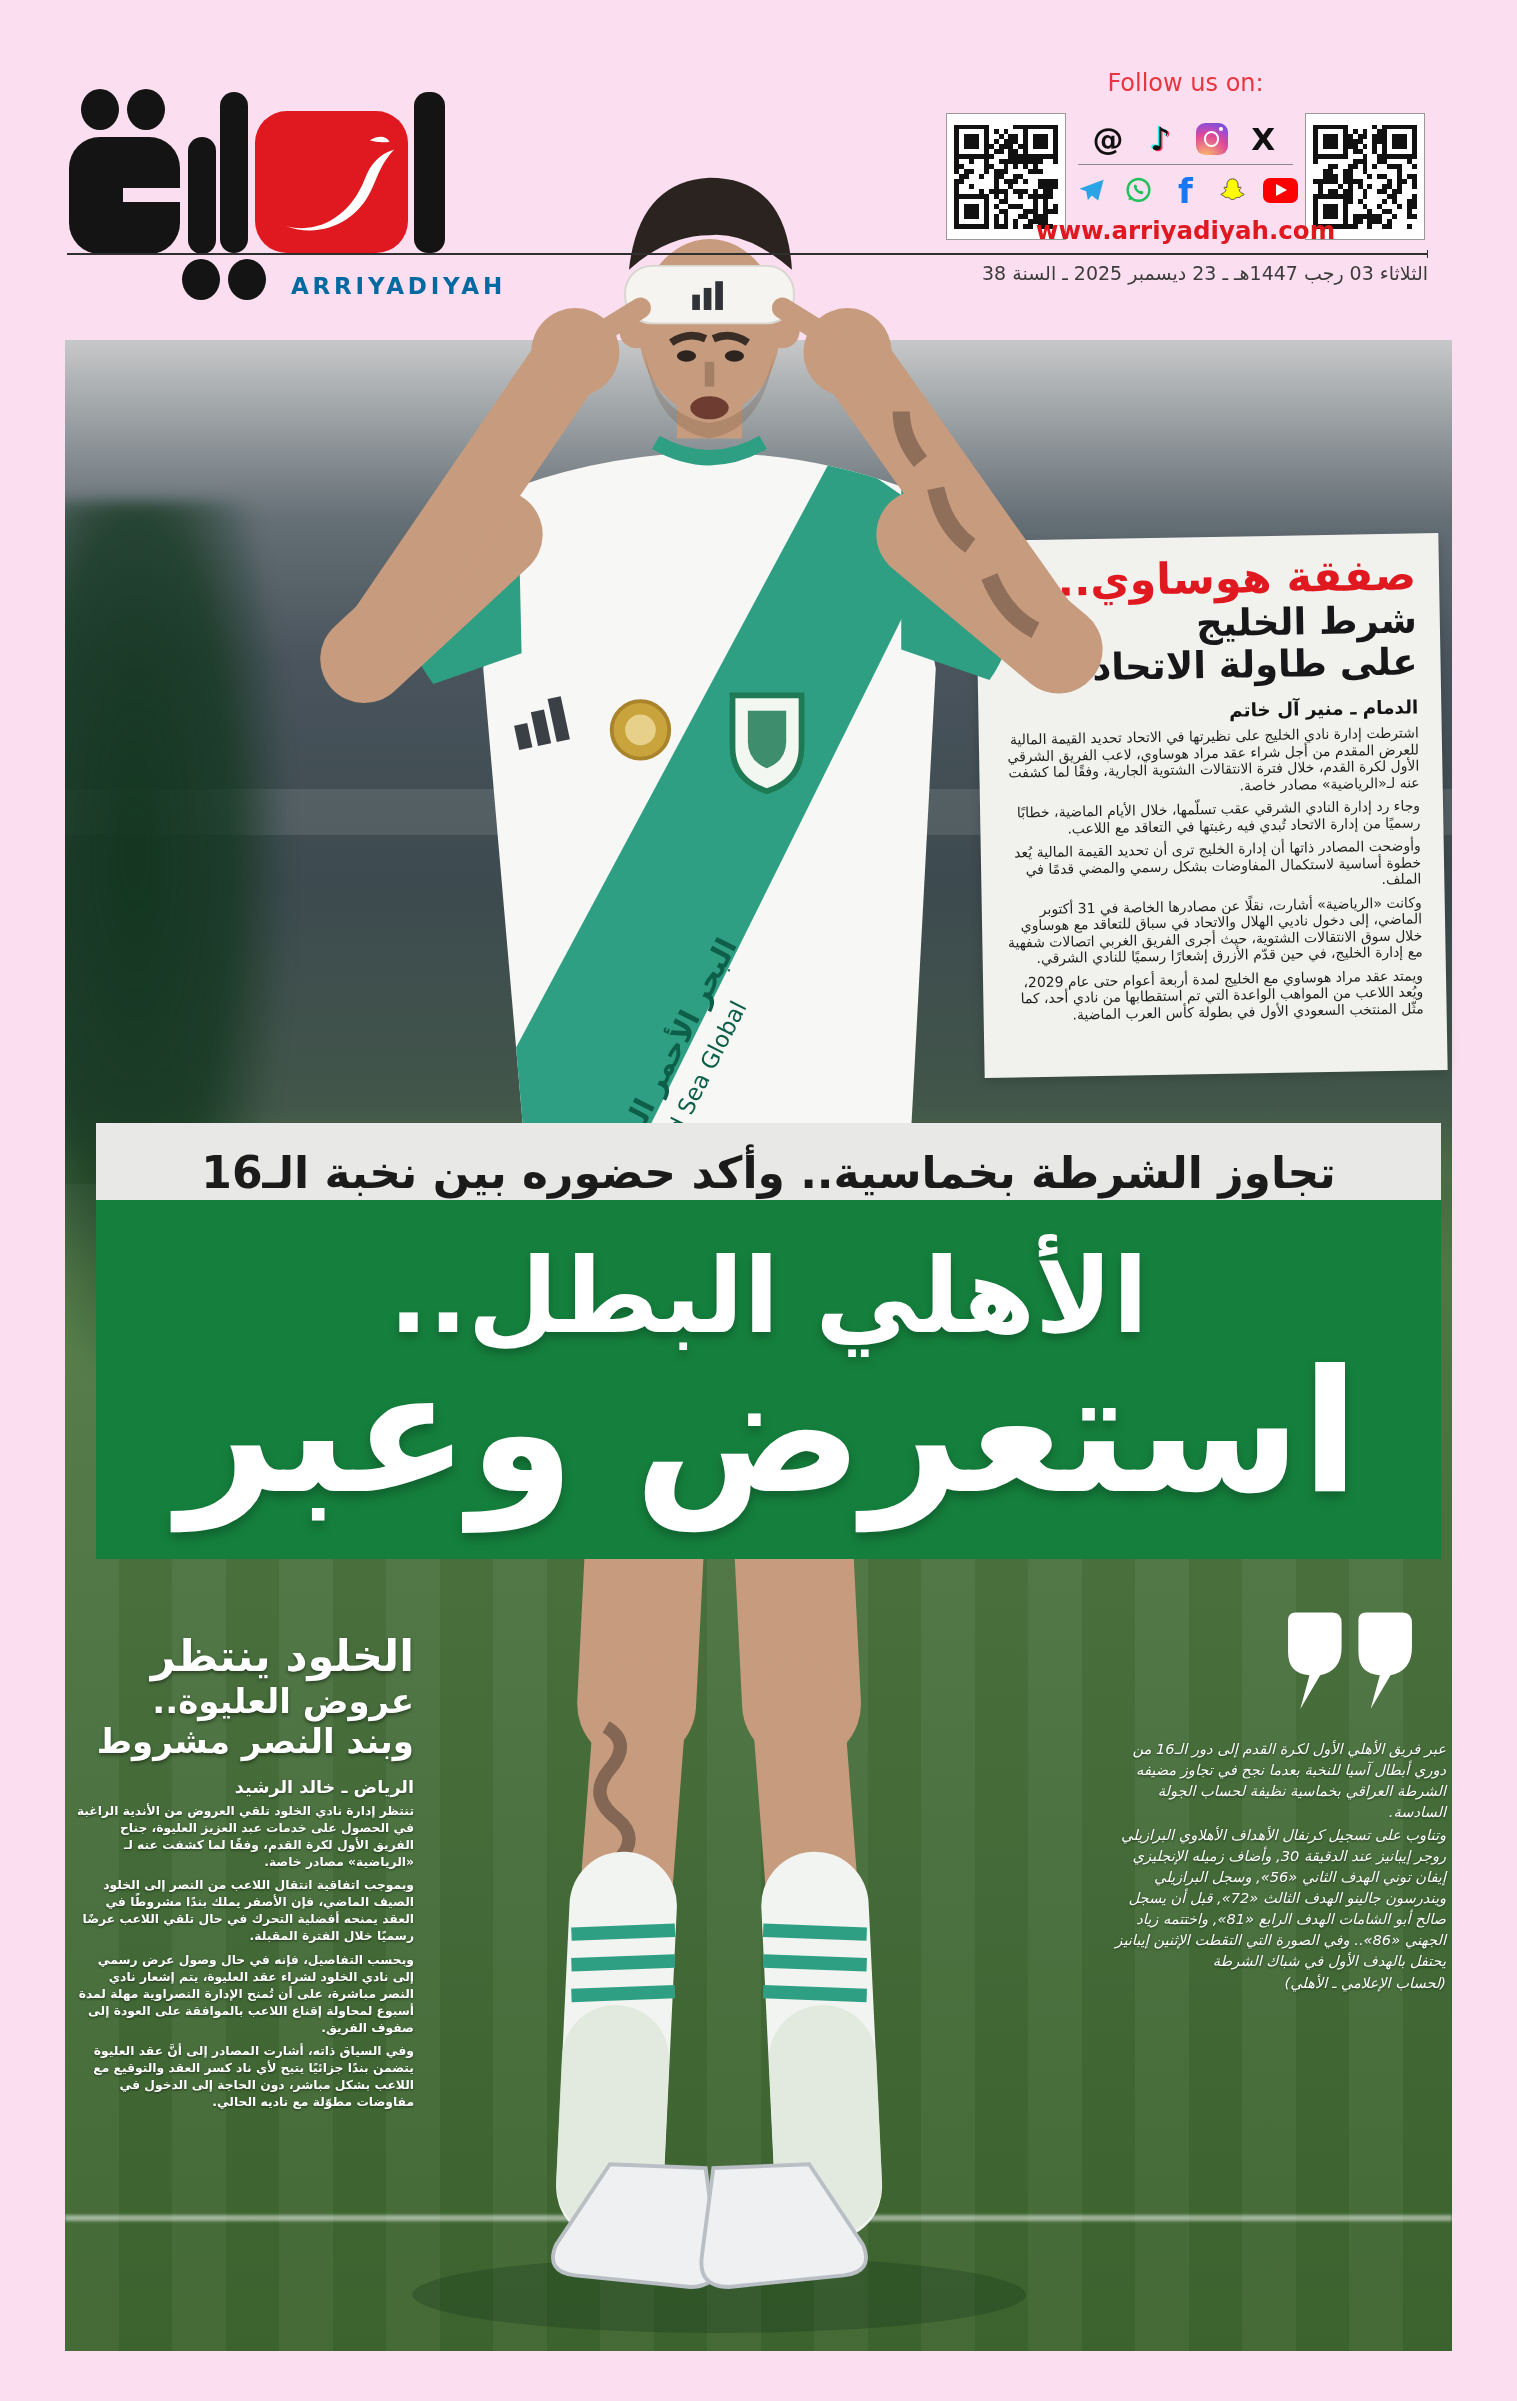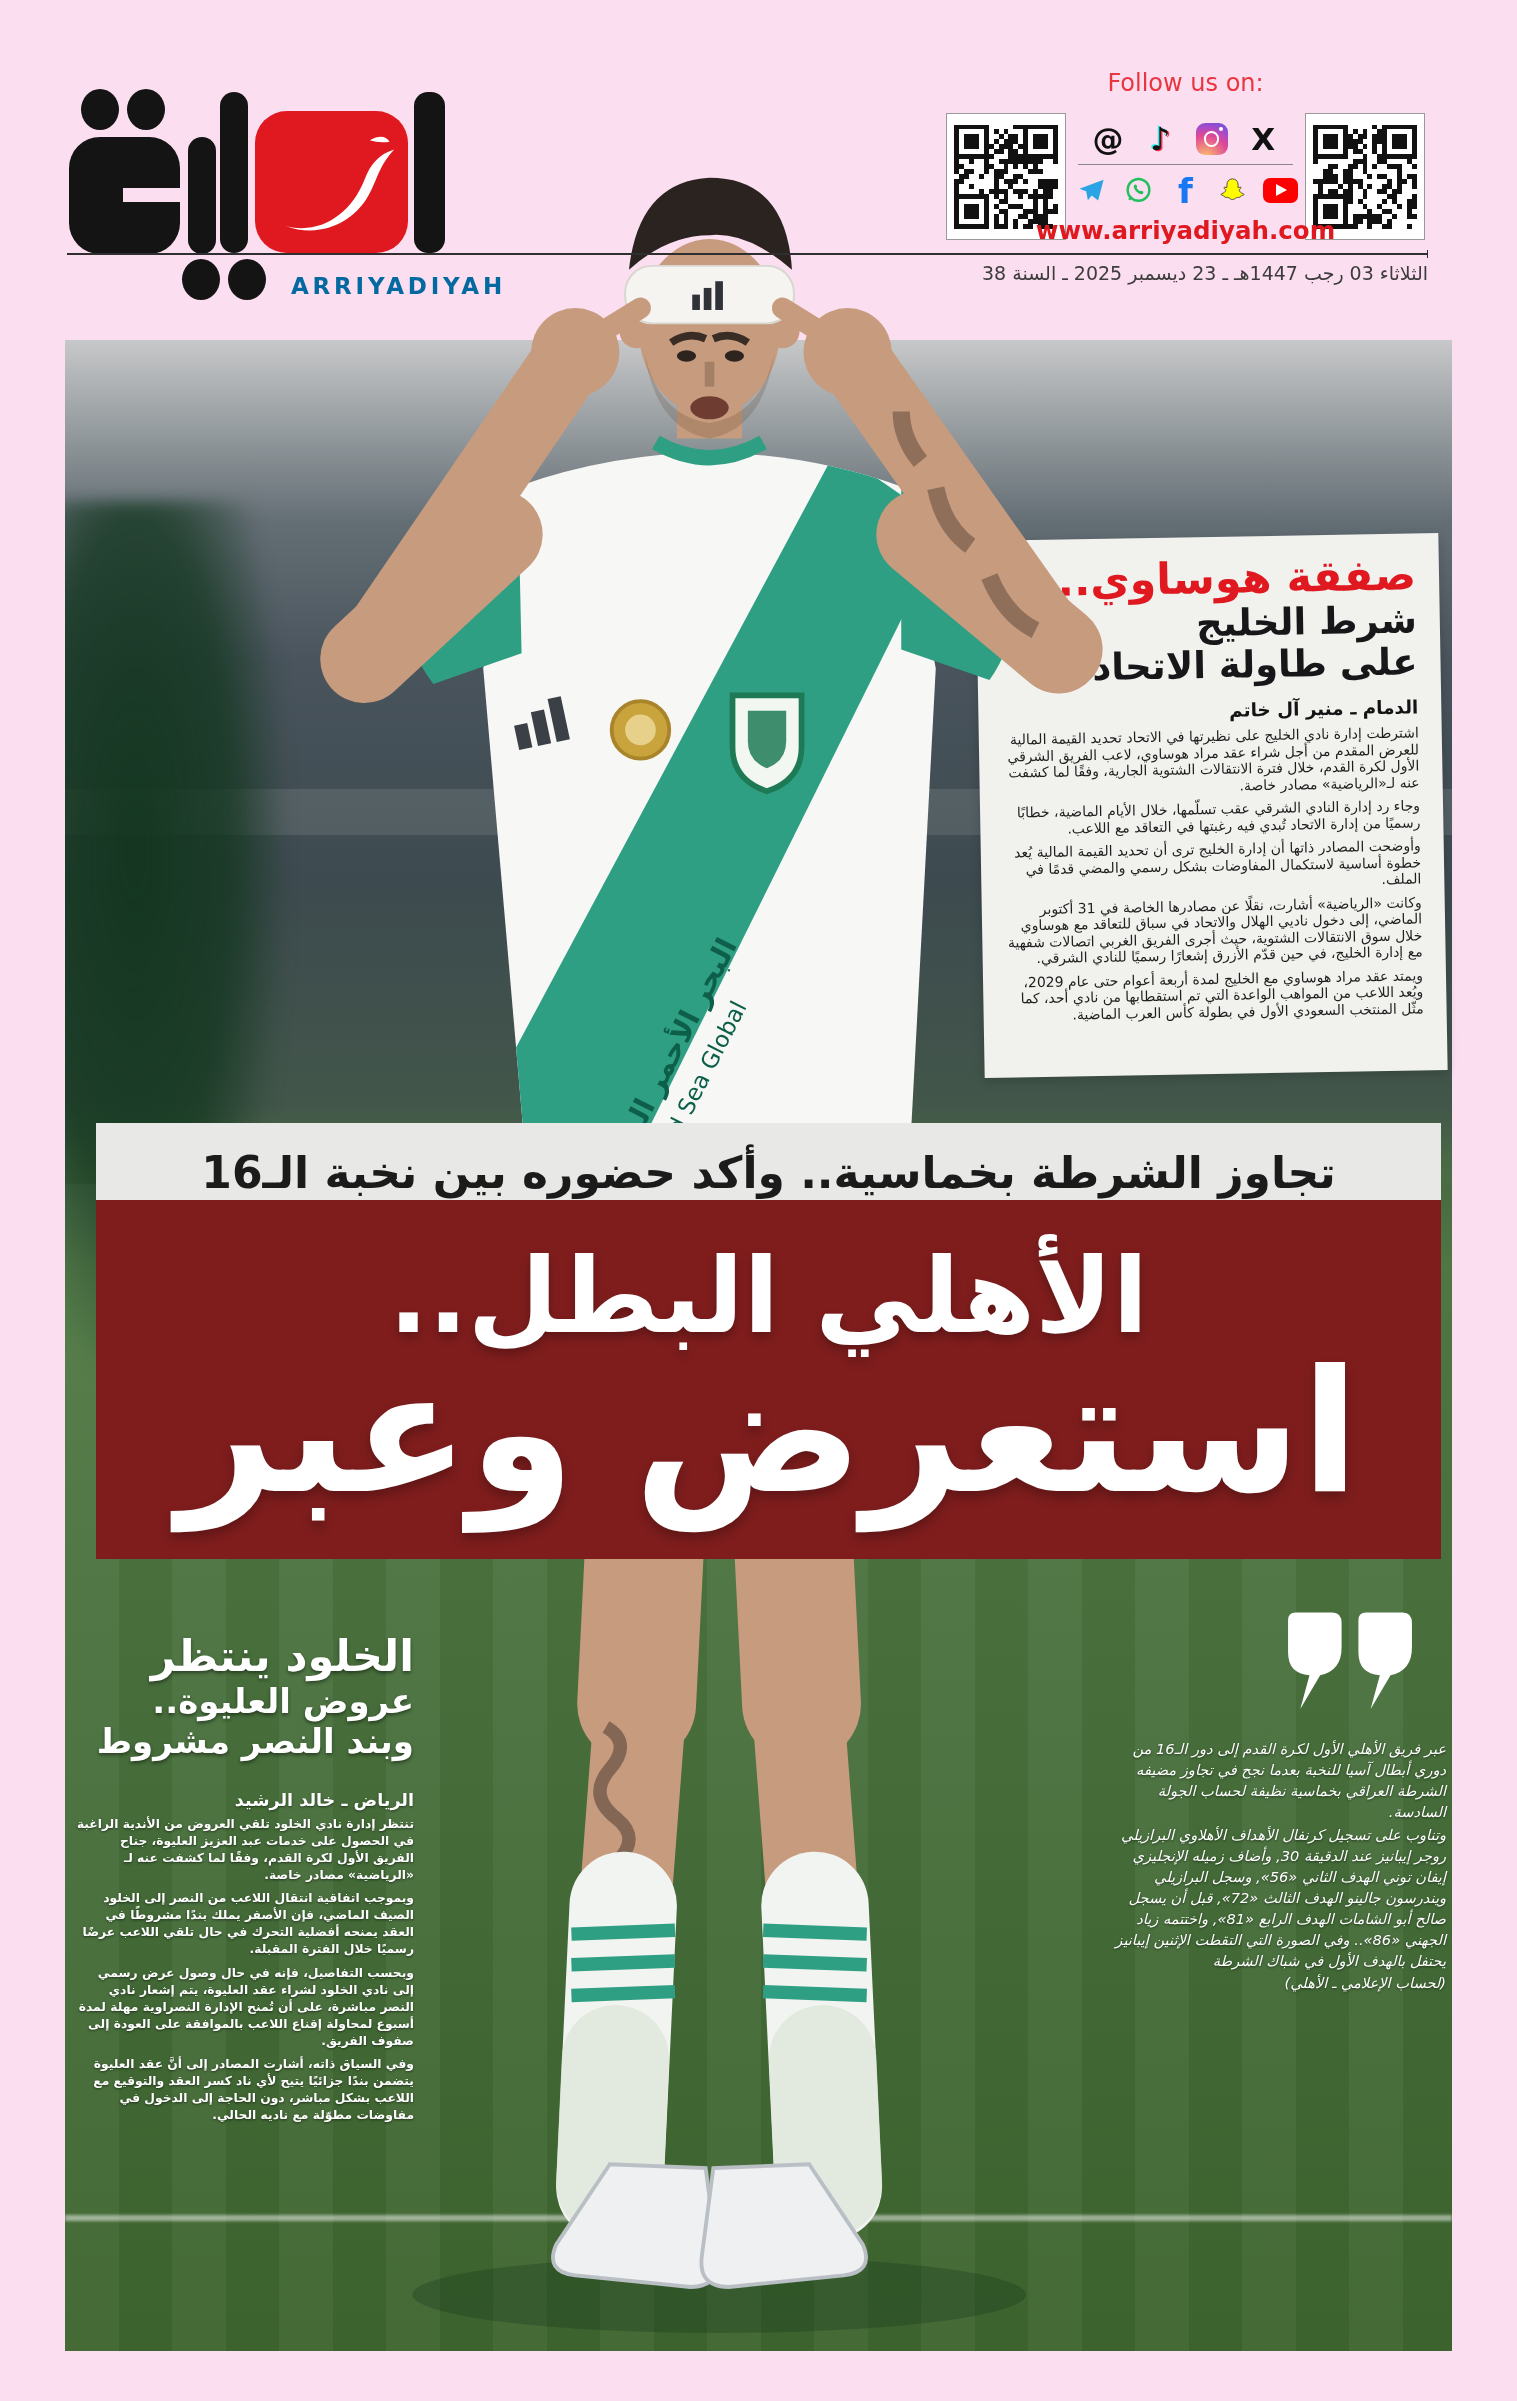--- a/index.html
+++ b/index.html
@@ -63,31 +63,31 @@
       box-shadow:0 3.1px 10.7px rgba(0,0,0,.18);}
   .hero-kicker{font-size:43px;font-weight:700;color:#e0181f;line-height:1.1;}
   .hero-title{font-size:37px;font-weight:700;color:#17171a;line-height:1.15;}
   .hero-byline{font-size:18.4px;font-weight:700;color:#141414;margin-top:12.3px;}
   .hero-box p{font-size:14px;line-height:16.5px;color:#1f1f1f;margin:7px 0 0 0;text-align:right;}
 
   
   .strip{position:absolute;left:96px;top:1102px;width:1345px;height:98px;background:#e8e8e6;z-index:4;
       display:flex;align-items:center;justify-content:center;margin-top:21px;}
   .strip-text{font-size:44px;font-weight:700;color:#1b1b1b;white-space:nowrap;direction:rtl;}
-  .banner{position:absolute;left:96px;top:1200px;width:1345px;height:359px;background:#7f1d1d;z-index:4;
+  .banner{position:absolute;left:96px;top:1200px;width:1345px;height:359px;background:#15803d;z-index:4;
       display:flex;flex-direction:column;align-items:center;justify-content:center;direction:rtl;}
   .banner-l1{font-size:104px;font-weight:700;color:#fff;line-height:1.05;text-shadow:0 4.6px 9.2px rgba(0,0,0,.25);}
   .banner-l2{font-size:170px;font-weight:700;color:#fff;line-height:1.0;margin-top:-4.6px;
       text-shadow:0 6.1px 10.7px rgba(0,0,0,.25);}
 
   
   .left-article{position:absolute;left:75px;top:1632px;width:339px;z-index:5;direction:rtl;text-align:right;color:#fff;}
   .la-t1{font-size:43px;font-weight:700;line-height:1.14;text-shadow:0 1.5px 3.8px rgba(0,0,0,.45);}
   .la-t23{font-size:34px;font-weight:700;line-height:1.18;text-shadow:0 1.5px 3.8px rgba(0,0,0,.45);}
-  .la-byline{font-size:17.6px;font-weight:700;margin-top:29px;text-shadow:0 0.8px 2.3px rgba(0,0,0,.5);}
+  .la-byline{font-size:17.6px;font-weight:700;margin-top:16px;text-shadow:0 0.8px 2.3px rgba(0,0,0,.5);}
   .left-article p{font-size:12.3px;line-height:17px;margin:6.1px 0 0 0;font-weight:700;
       text-shadow:0 0.8px 2.3px rgba(0,0,0,.55);}
 
   
   .quote-wrap{position:absolute;left:1104px;top:1611px;width:342px;z-index:5;direction:rtl;text-align:right;color:#fff;font-style:italic;}
   .quote-icon{display:block;margin:0 31px 26px auto;}
   .quote-wrap p{font-size:14.6px;line-height:21px;margin:0 0 1.5px 0;text-shadow:0 0.8px 2.3px rgba(0,0,0,.5);}
   .quote-credit{font-size:14.6px;line-height:21px;text-shadow:0 0.8px 2.3px rgba(0,0,0,.5);}
 </style>
 </head>

